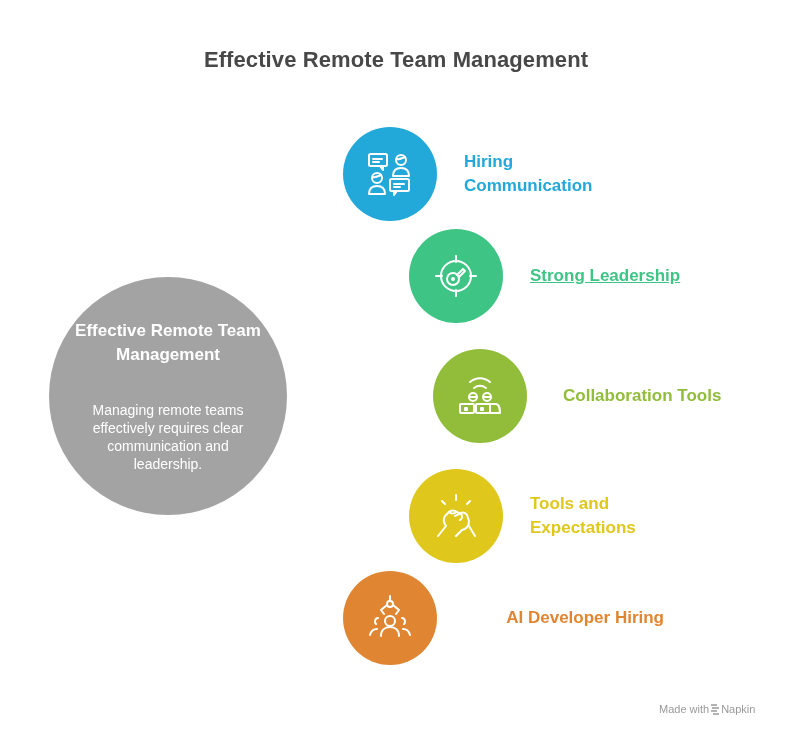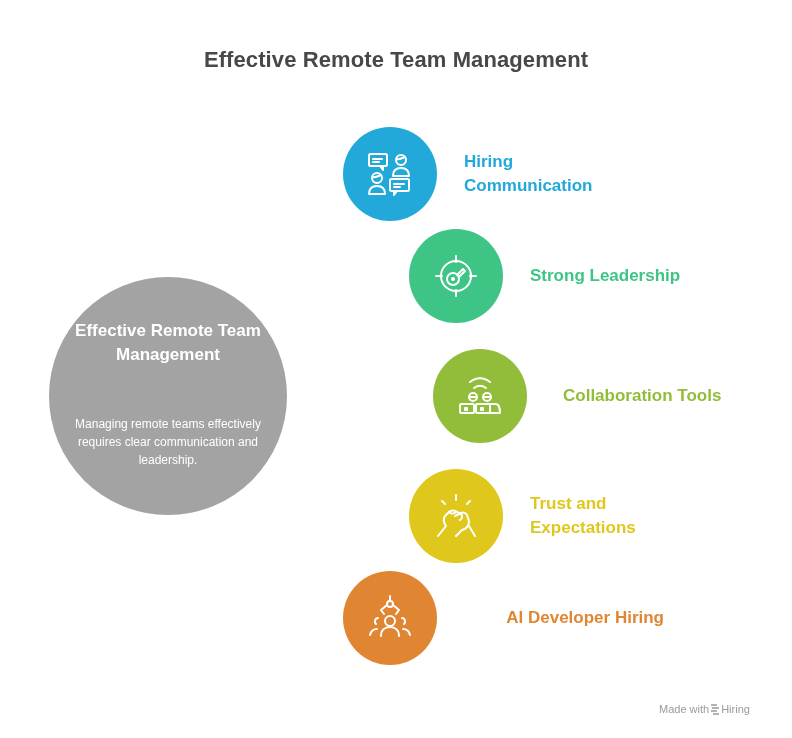--- a/index.html
+++ b/index.html
@@ -3,21 +3,21 @@
   <meta charset="utf-8">
   <style>
     html, body { margin:0; padding:0; background:#ffffff; }
     body { width:792px; height:738px; position:relative; overflow:hidden;
       font-family:"Liberation Sans", "DejaVu Sans", sans-serif; }
     .title { position:absolute; left:0; top:47px; width:792px; text-align:center;
       font-size:22px; font-weight:bold; color:#484848; letter-spacing:0.1px; }
     .hub { position:absolute; left:49px; top:277px; width:238px; height:238px; border-radius:50%;
       background:#a3a3a3; color:#fff; text-align:center; box-sizing:border-box; }
     .hub-title { position:absolute; left:20px; right:20px; top:42px; font-size:17px; font-weight:bold; line-height:24px; }
-    .hub-desc { position:absolute; left:24px; right:24px; top:124px; font-size:12px; line-height:18px;margin-top:14px; }
+    .hub-desc { position:absolute; left:24px; right:24px; top:124px; font-size:14px; line-height:18px; }
     .node { position:absolute; width:94px; height:94px; border-radius:50%; }
     .node svg { position:absolute; left:23px; top:23px; width:48px; height:48px; }
     .label { position:absolute; font-size:17px; font-weight:bold; line-height:24px; }
     .footer { position:absolute; left:659px; top:703px; font-size:11px; color:#9a9a9a; display:flex; align-items:center; gap:0; }
     .footer svg { width:12px; height:12px; }
   </style>
 </head>
 <body>
 
 <div class="title">Effective Remote Team Management</div>
@@ -47,21 +47,21 @@
 
 <div class="node" style="left:409px; top:229px; background:#3ec585;">
   <svg viewBox="0 0 48 48" fill="none" stroke="#fff" stroke-width="2" stroke-linecap="round" stroke-linejoin="round">
     <circle cx="24" cy="24" r="15"></circle>
       <path d="M24 4v6M24 38v6M4 24h6M38 24h6"></path>
     <circle cx="21" cy="27" r="6"></circle>
       <path d="M25 23 l6-6 l2 2 l-6 6"></path>
       <circle cx="21" cy="27" r="1" fill="#fff"></circle>
   </svg>
 </div>
-<div class="label" style="left:530px; top:264px; color:#3ec585; width:200px;">Strong Leadership</div>
+<div class="label" style="left:530px; top:264px; color:#3ec585; width:200px;text-decoration:underline;">Strong Leadership</div>
 
 <div class="node" style="left:433px; top:349px; background:#91bd3a;">
   <svg viewBox="0 0 48 48" fill="none" stroke="#fff" stroke-width="2" stroke-linecap="round" stroke-linejoin="round">
     <path d="M14 10c6-5 14-5 20 0"></path>
       <path d="M18 16c4-3 8-3 12 0"></path>
     <circle cx="17" cy="25" r="4"></circle>
       <path d="M14 25h6"></path>
       <circle cx="31" cy="25" r="4"></circle>
       <path d="M28 25h6"></path>
     <rect x="4" y="32" width="14" height="9" rx="1"></rect>
@@ -75,21 +75,21 @@
 
 <div class="node" style="left:409px; top:469px; background:#dfc81b;">
   <svg viewBox="0 0 48 48" fill="none" stroke="#fff" stroke-width="2" stroke-linecap="round" stroke-linejoin="round">
     <path d="M24 3v5M10 9l3 3M38 9l-3 3"></path>
     <path d="M6 44l8-10c-2-3-3-7-1-10l4-4c2-2 6-2 8 0l4 2c2 2 1 5-1 6"></path>
     <path d="M24 44l6-6c4-1 7-4 7-9l-2-6c-1-2-4-3-6-2l-6 3"></path>
       <path d="M37 34l6 10"></path>
     <path d="M17 20c2 2 5 2 7 0"></path>
   </svg>
 </div>
-<div class="label" style="left:530px; top:492px; color:#dfc81b; width:170px;">Trust and Expectations</div>
+<div class="label" style="left:530px; top:492px; color:#dfc81b; width:170px;">Tools and Expectations</div>
 
 <div class="node" style="left:343px; top:571px; background:#e08632;">
   <svg viewBox="0 0 48 48" fill="none" stroke="#fff" stroke-width="2" stroke-linecap="round" stroke-linejoin="round">
     <path d="M24 2v5"></path>
       <circle cx="24" cy="10" r="3"></circle>
       <path d="M21 11l-6 5l3 4M27 11l6 5l-3 4"></path>
     <circle cx="24" cy="27" r="5"></circle>
       <path d="M15 42c0-6 4-9 9-9s9 3 9 9"></path>
     <path d="M12 24c-3 0-4 4-2 6"></path>
       <path d="M4 41c1-4 4-6 7-6"></path>
@@ -97,14 +97,14 @@
       <path d="M44 41c-1-4-4-6-7-6"></path>
   </svg>
 </div>
 <div class="label" style="left:464px; top:606px; color:#e08632; width:200px;text-align:right;">AI Developer Hiring</div>
 
 <div class="footer">
   <span>Made with</span>
   <svg viewBox="0 0 12 12" fill="none" stroke="#9a9a9a" stroke-width="1.3">
     <path d="M2 2h6M3 5h7M2 8h6M4 11h6"></path>
   </svg>
-  <span>Hiring</span>
+  <span>Napkin</span>
 </div>
 
 </body></html>

